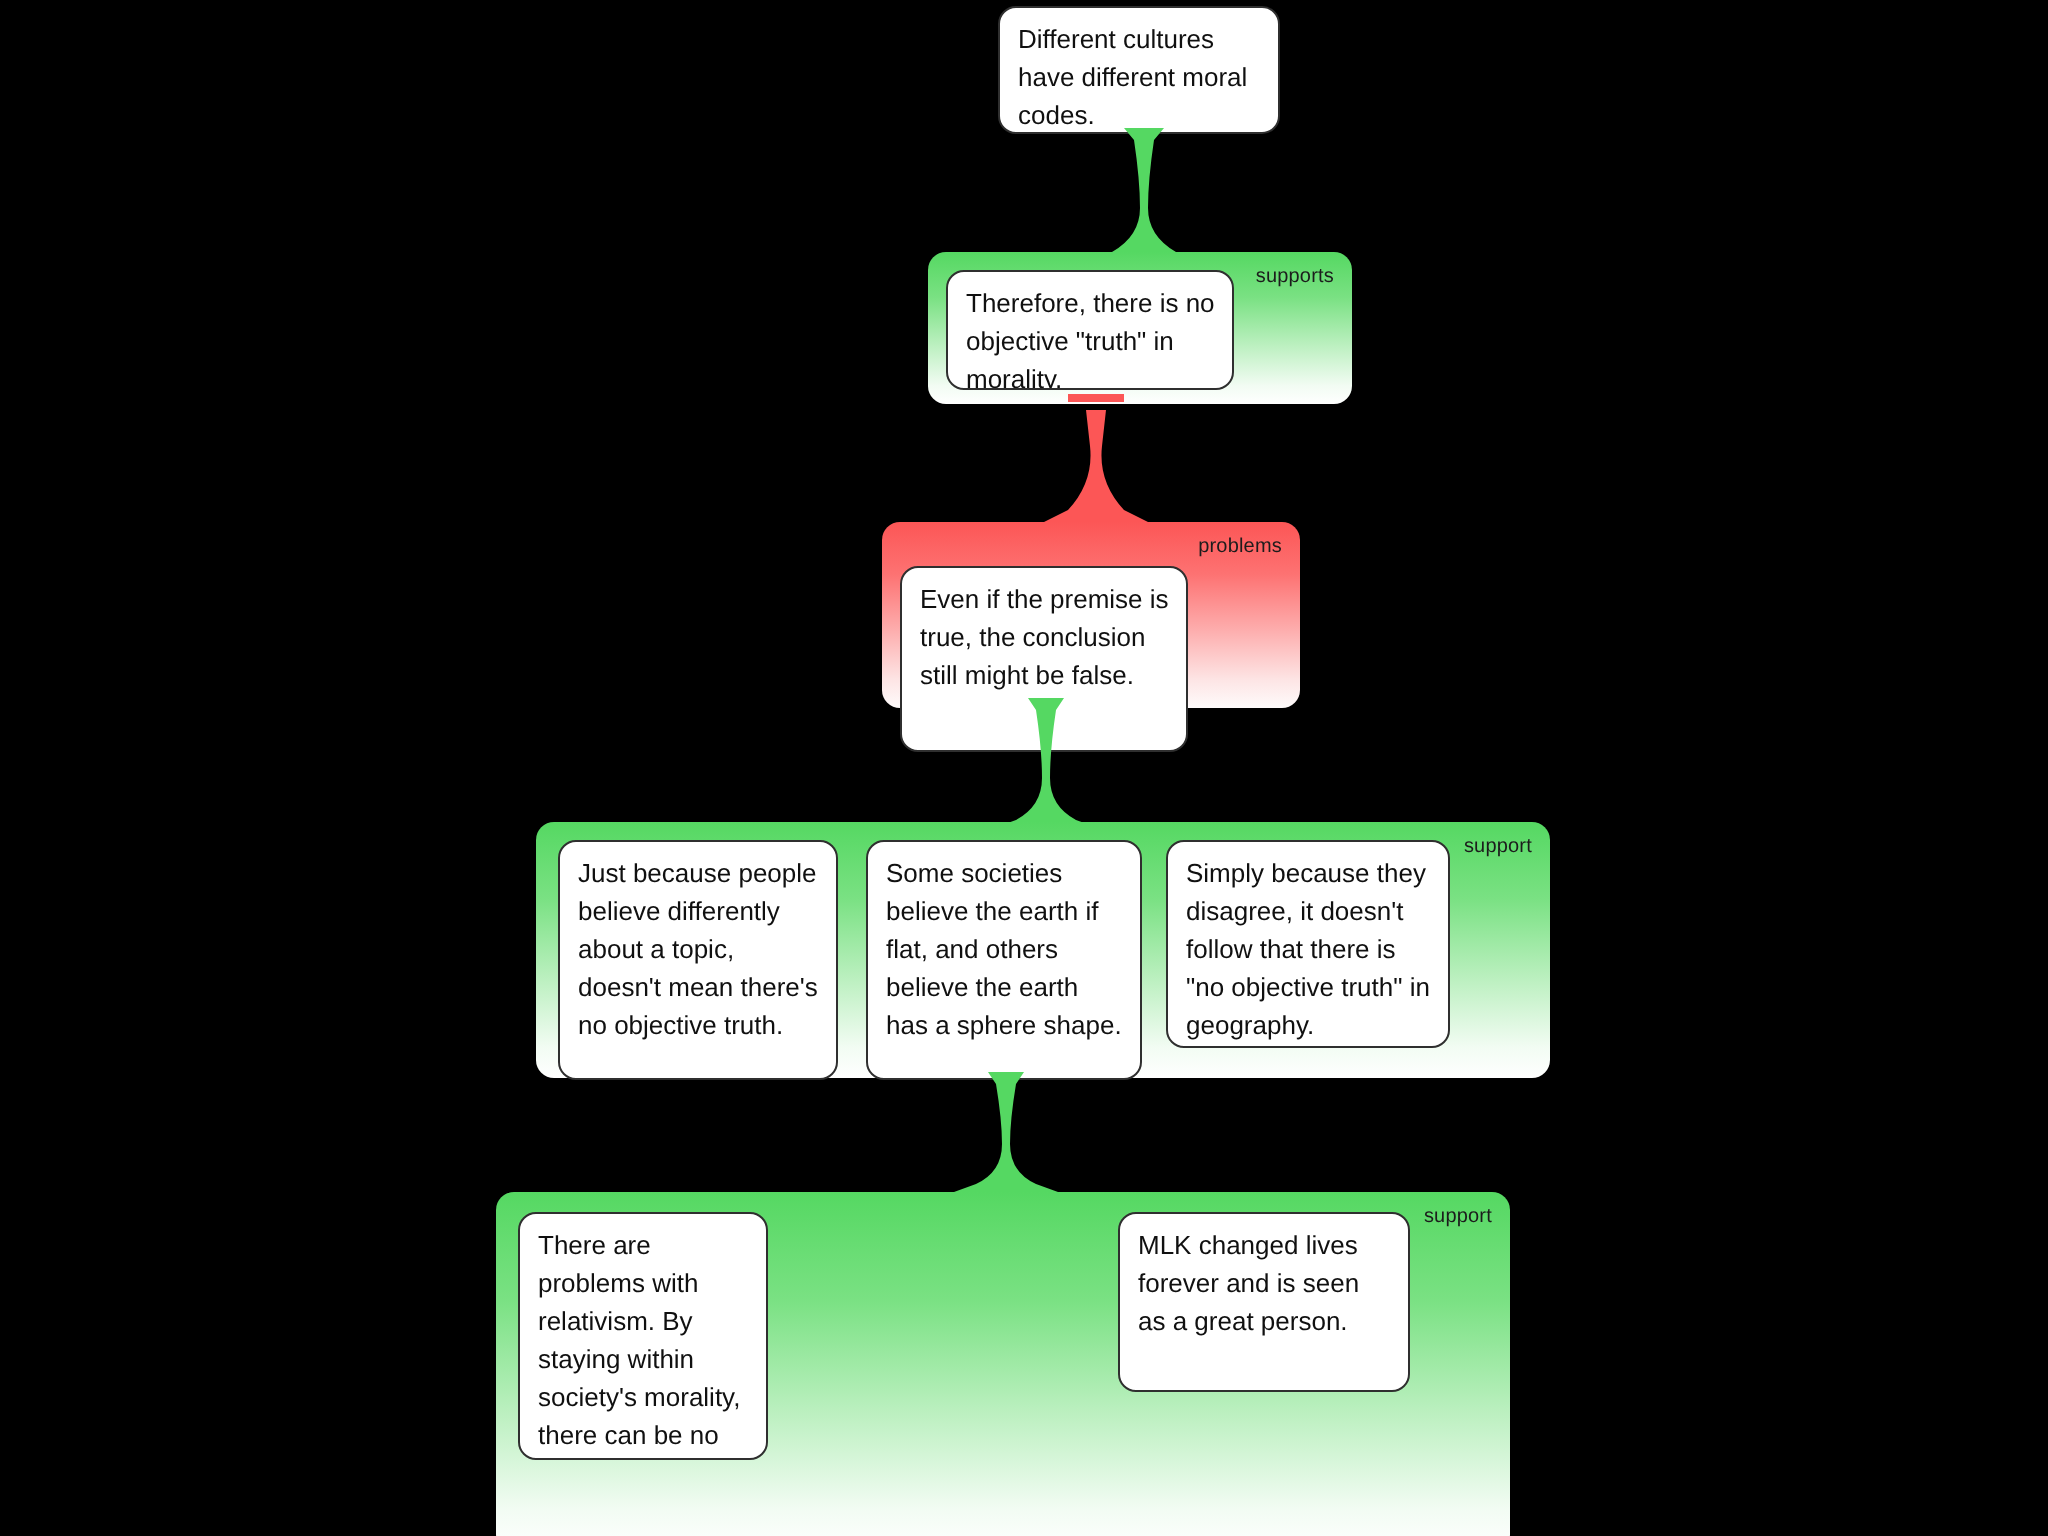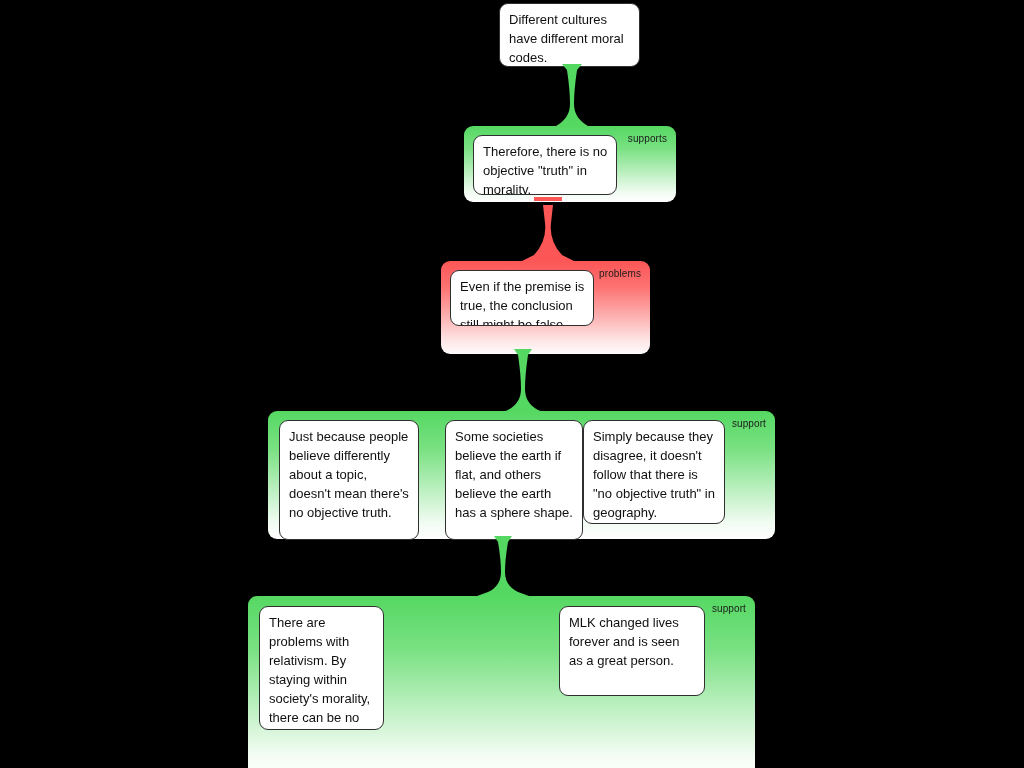--- a/index.html
+++ b/index.html
@@ -90,33 +90,33 @@
   <div class="connector" style="left:522px; top:197px; width:52px; height:68px;">
     <svg width="52" height="68" viewBox="0 0 52 68" aria-hidden="true">
       <rect x="12" y="0" width="28" height="4" fill="#fc5656"></rect>
       <path d="M21 8 H31 L29 26 Q27 44 40 58 L52 64 L52 68 L0 68 L0 64 L12 58 Q25 44 23 26 Z" fill="#fc5656"></path>
     </svg>
   </div>
 
   <div class="group opposes" style="left:441px; top:261px; width:209px; height:93px;">
     <span class="group-label">problems</span>
   </div>
-  <div class="card" style="left:450px; top:270px; width:144px; height:56px;">Even if the premise is true, the conclusion still might be false.</div>
+  <div class="card" style="left:450px; top:283px; width:144px; height:93px;">Even if the premise is true, the conclusion still might be false.</div>
 
   <div class="connector" style="left:497px; top:349px; width:52px; height:68px;">
     <svg width="52" height="68" viewBox="0 0 52 68" aria-hidden="true">
       <path d="M17 0 H35 L31 6 Q28 26 28 40 Q28 54 41 61 L52 65 L52 68 L0 68 L0 65 L11 61 Q24 54 24 40 Q24 26 21 6 Z" fill="#55d862"></path>
     </svg>
   </div>
 
   <div class="group supports" style="left:268px; top:411px; width:507px; height:128px;">
     <span class="group-label">support</span>
   </div>
   <div class="card" style="left:279px; top:420px; width:140px; height:120px;">Just because people believe differently about a topic, doesn't mean there's no objective truth.</div>
-  <div class="card" style="left:433px; top:420px; width:138px; height:120px;margin-left:12px;">Some societies believe the earth if flat, and others believe the earth has a sphere shape.</div>
+  <div class="card" style="left:433px; top:420px; width:138px; height:120px;">Some societies believe the earth if flat, and others believe the earth has a sphere shape.</div>
   <div class="card" style="left:583px; top:420px; width:142px; height:104px;">Simply because they disagree, it doesn't follow that there is "no objective truth" in geography.</div>
 
   <div class="connector" style="left:477px; top:536px; width:52px; height:62px;">
     <svg width="52" height="62" viewBox="0 0 52 62" aria-hidden="true">
       <path d="M17 0 H35 L31 6 Q28 24 28 36 Q28 50 41 56 L52 60 L52 62 L0 62 L0 60 L11 56 Q24 50 24 36 Q24 24 21 6 Z" fill="#55d862"></path>
     </svg>
   </div>
 
   <div class="group supports" style="left:248px; top:596px; width:507px; height:180px;">
     <span class="group-label">support</span>

